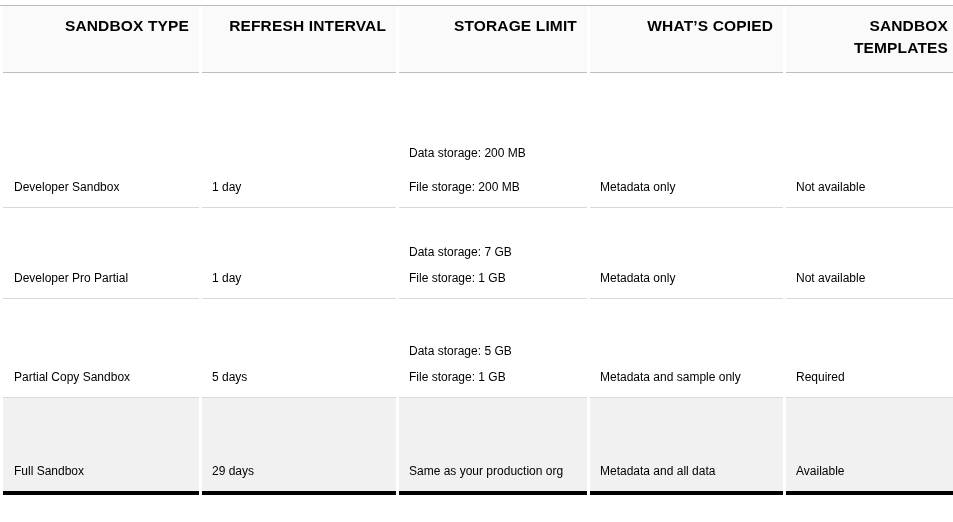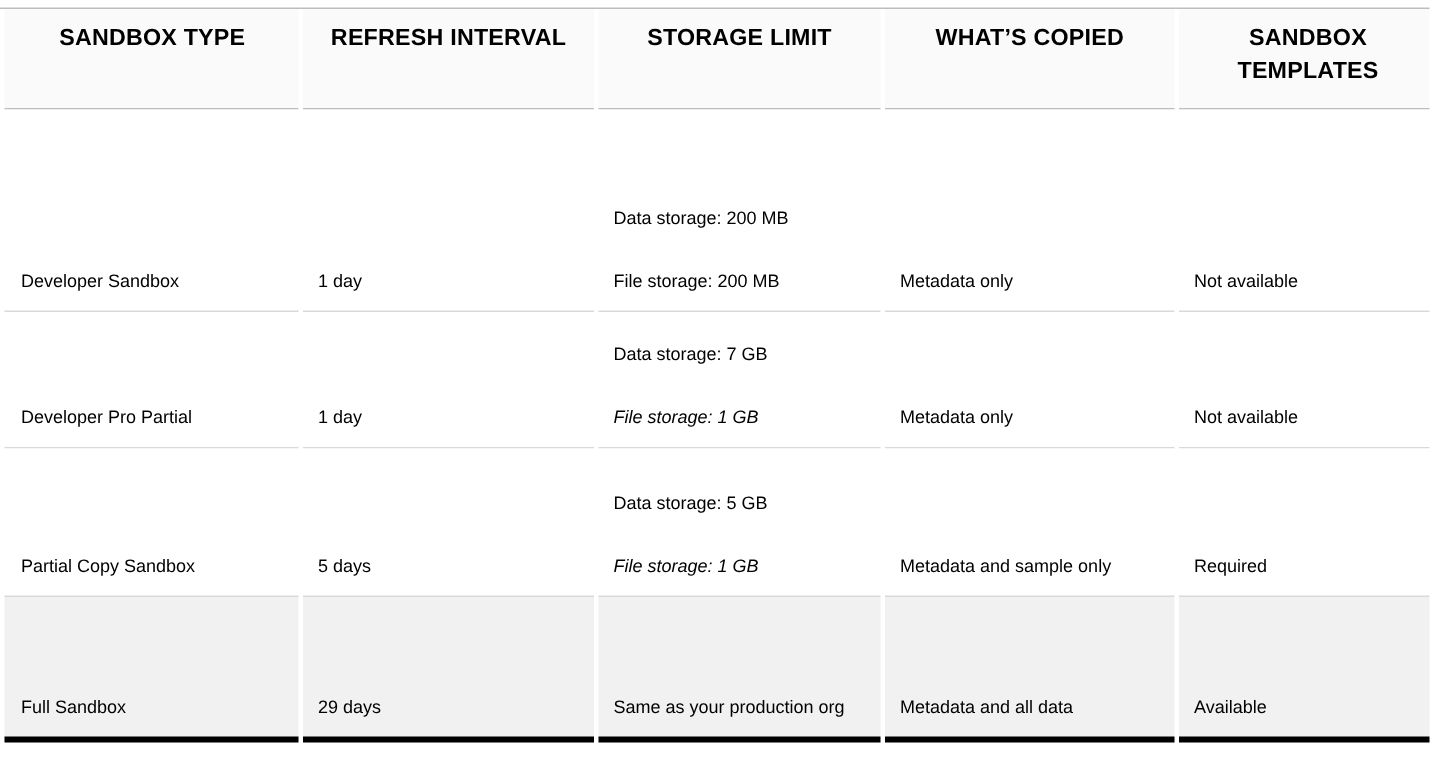--- a/index.html
+++ b/index.html
@@ -35,21 +35,21 @@
 
   
   col.c0 { width: 196px; }
   col.c1 { width: 194px; }
   col.c2 { width: 188px; }
   col.c3 { width: 193px; }
   col.c4 { width: 172px; }
 
   thead th {
     background: #fafafa;
-    text-align: center;
+    text-align: right;
     vertical-align: top;
     font-size: 15.5px;
     font-weight: bold;
     letter-spacing: 0.15px;
     line-height: 1.45;
     padding: 9px 10px 12px 10px;
     border-bottom: 1px solid #bdbdbd;
     color: #000000;
   }
   thead th:first-child { padding-left: 11px; }
@@ -76,24 +76,24 @@
   tbody tr.r-developer td { height: 118px; }
   tbody tr.r-developer-pro td { height: 74px; }
   tbody tr.r-partial td { height: 82px; }
   tbody tr.r-full td { height: 77px; }
 
   .stack-cell { }
   .stack-cell .line {
     display: block;
   }
   .stack-cell .line + .line {
-    margin-top: 24px;
+    margin-top: 16px;
   }
   .stack-tight .line + .line {
-    font-style: italic;
+    margin-top: 8px;
   }
 </style>
 </head>
 <body>
 
 <div class="table-wrap">
 
   <table class="sandbox-table">
     <colgroup>
       <col class="c0">

